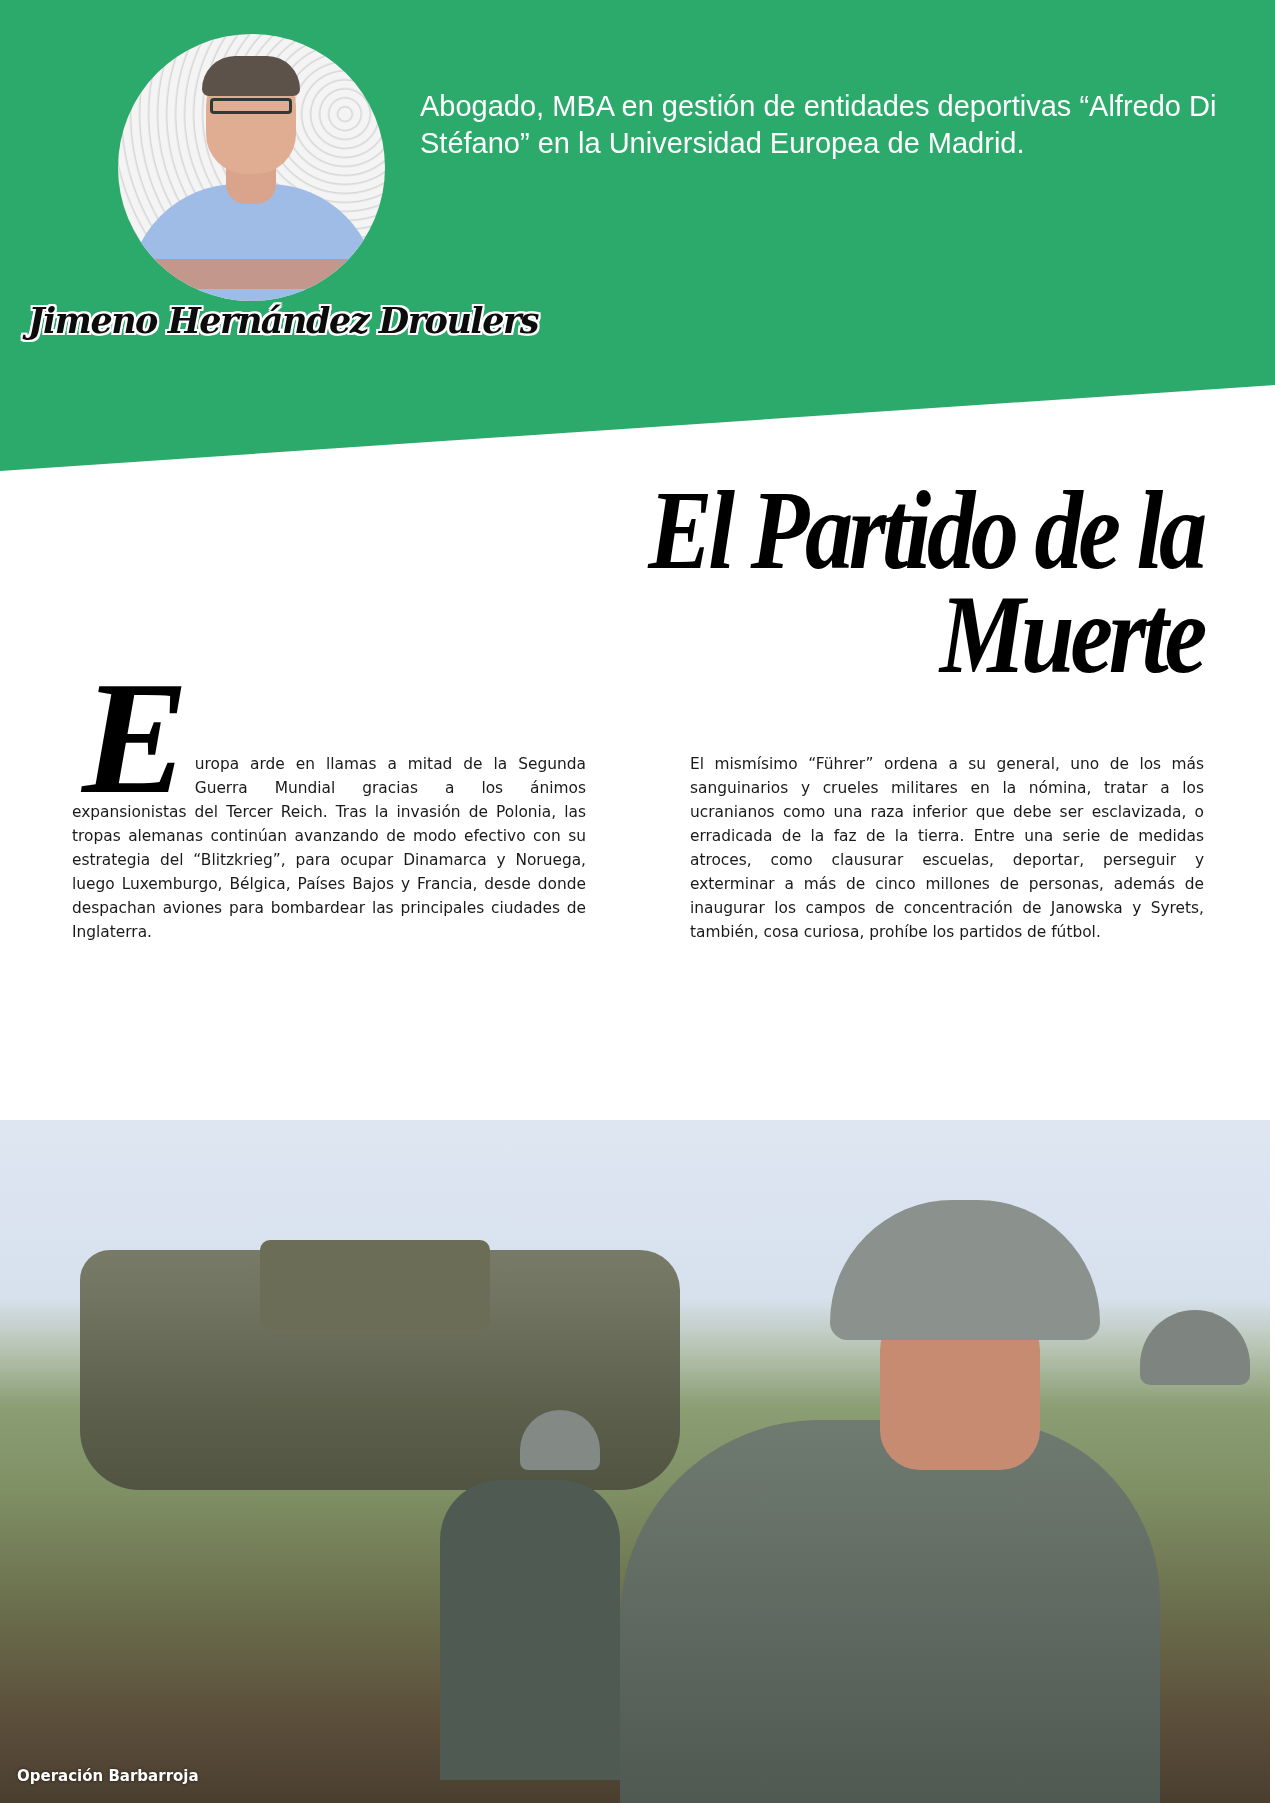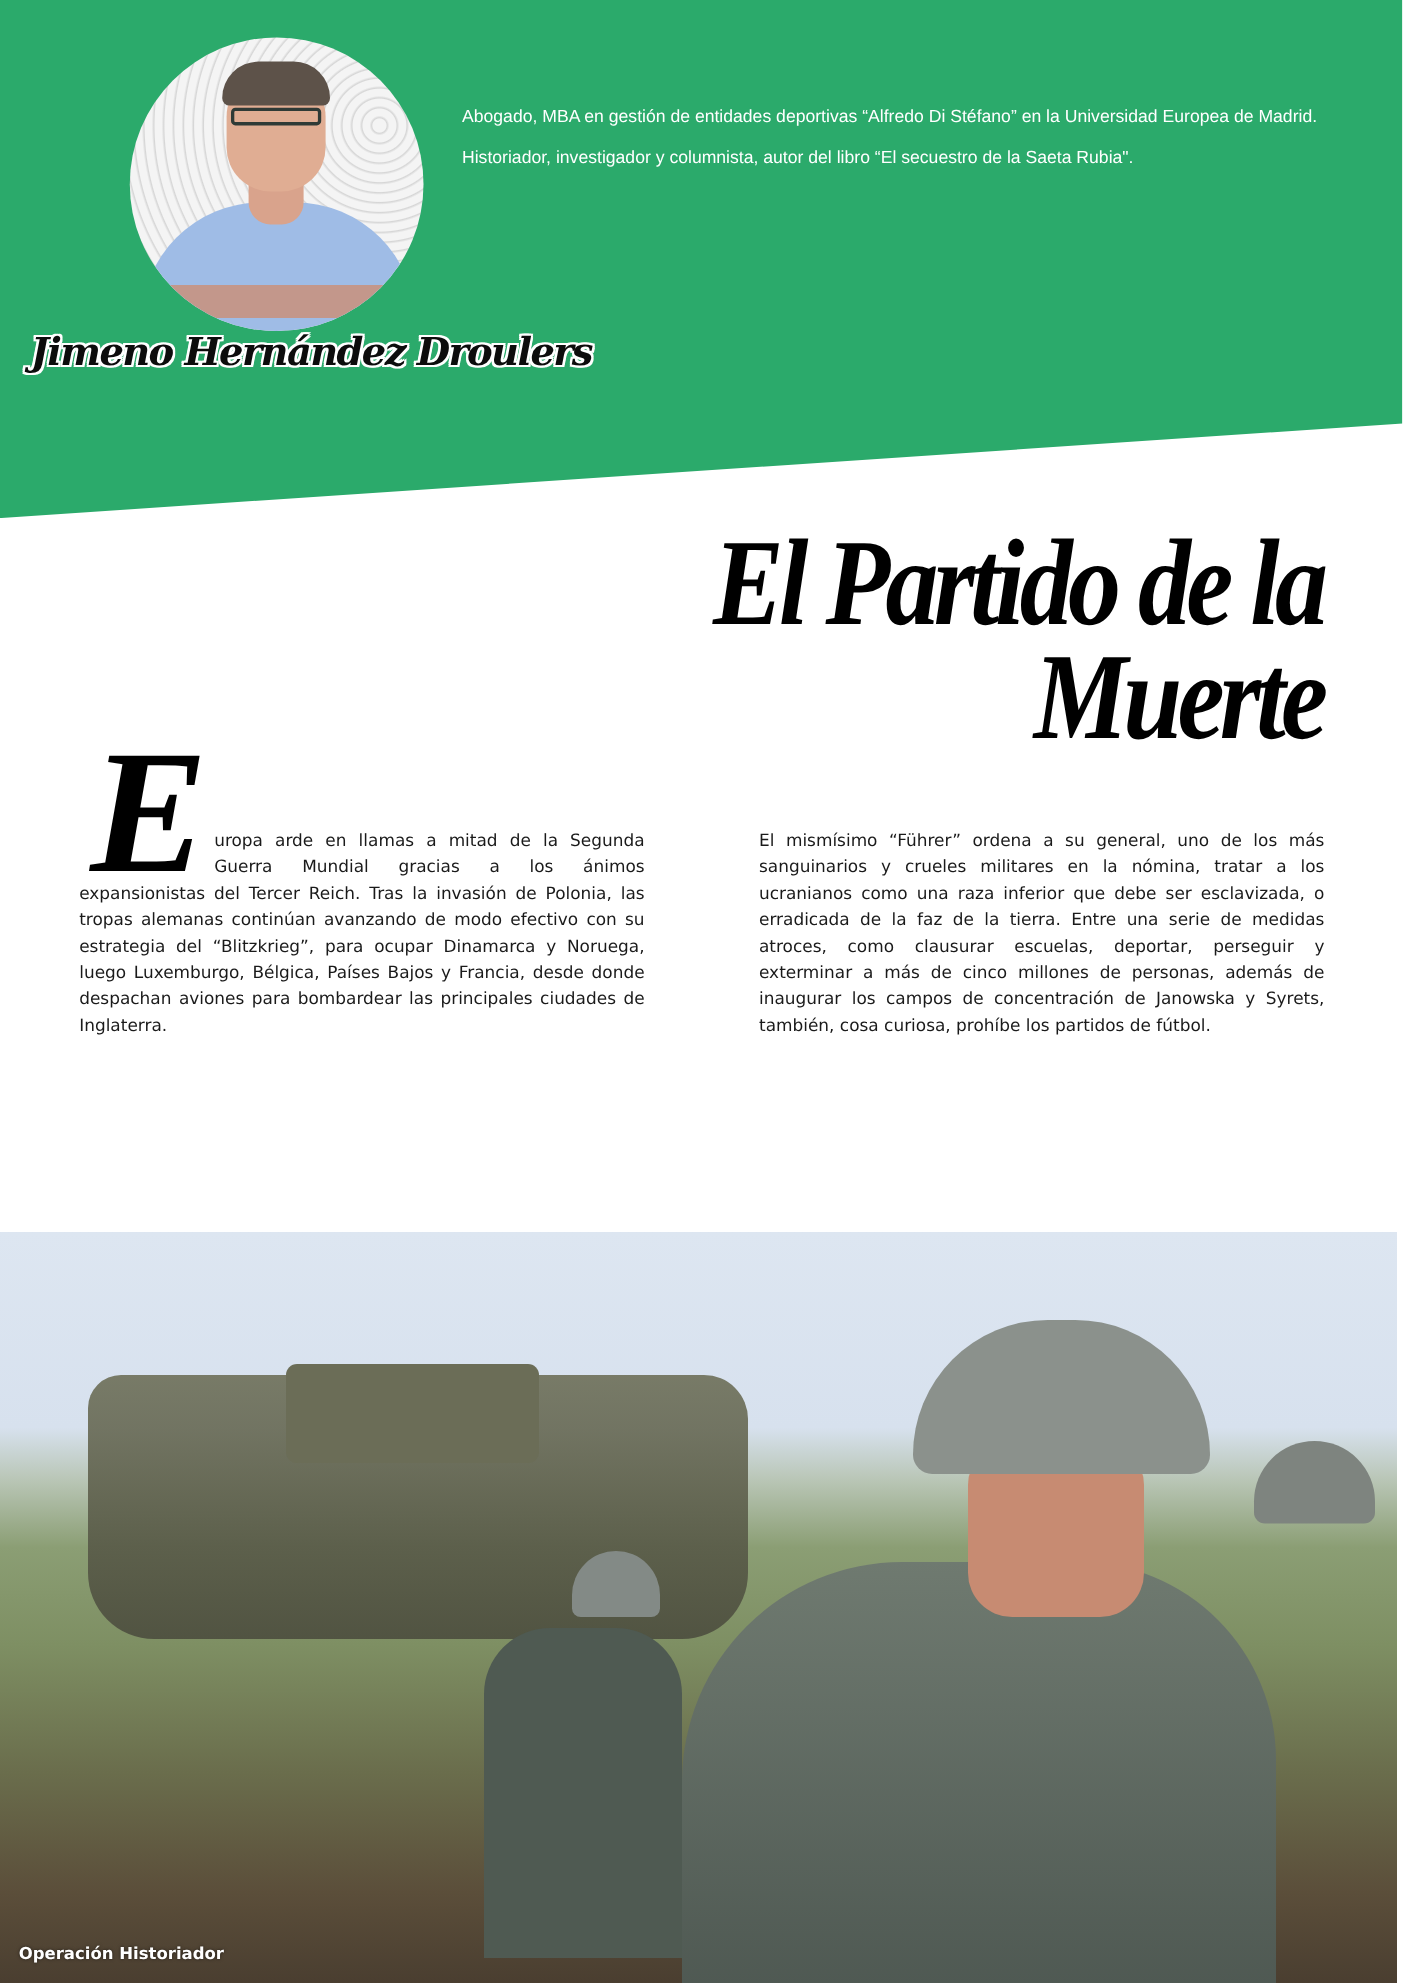--- a/index.html
+++ b/index.html
@@ -7,21 +7,21 @@
   .green-band { position:absolute; left:0; top:0; width:1275px; height:472px; background:#2BAA6B;
     clip-path: polygon(0 0, 1275px 0, 1275px 385px, 0 471px); }
   .portrait { position:absolute; left:118px; top:34px; width:267px; height:267px; border-radius:50%; overflow:hidden;
     background: repeating-radial-gradient(circle at 85% 30%, #f4f4f4 0px, #f4f4f4 6px, #d6d6d6 7px, #f4f4f4 9px); }
   .portrait .shirt { position:absolute; left:10px; top:150px; width:250px; height:160px; background:#9fbce6; border-radius:110px 110px 0 0; }
   .portrait .neck { position:absolute; left:108px; top:110px; width:50px; height:60px; background:#d9a38c; border-radius:0 0 20px 20px; }
   .portrait .face { position:absolute; left:88px; top:30px; width:90px; height:110px; background:#e0ad93; border-radius:42px 42px 40px 40px; }
   .portrait .hair { position:absolute; left:84px; top:22px; width:98px; height:40px; background:#5d5249; border-radius:48px 48px 10px 10px; }
   .portrait .glasses { position:absolute; left:92px; top:64px; width:82px; height:16px; border:3px solid #2f3a36; border-radius:4px; box-sizing:border-box; }
   .portrait .arms { position:absolute; left:20px; top:225px; width:225px; height:30px; background:#c9917a; border-radius:15px; opacity:0.85; }
-  .bio { position:absolute; left:420px; top:88px; width:830px; color:#ffffff; font-size:16px; line-height:37px; }
+  .bio { position:absolute; left:420px; top:88px; width:830px; color:#ffffff; font-size:29px; line-height:37px; }
   .bio p { margin:0; }
   .author { position:absolute; left:28px; top:300px; font-family:"DejaVu Serif", serif; font-weight:bold; font-style:italic; font-size:35px; color:#0c0c0c; letter-spacing:-1.5px;
     text-shadow: -2px -2px 0 #fff, 2px -2px 0 #fff, -2px 2px 0 #fff, 2px 2px 0 #fff, 0 2px 0 #fff, 0 -2px 0 #fff, 2px 0 0 #fff, -2px 0 0 #fff; }
   .title { position:absolute; right:72px; top:478px; text-align:right; font-family:"Liberation Serif", serif; font-weight:bold; font-style:italic; font-size:112px; line-height:104px; color:#000; letter-spacing:-5px; transform:scaleX(0.86); transform-origin:right top; }
   .title div { white-space:nowrap; }
   .col { position:absolute; font-family:"DejaVu Sans", sans-serif; font-size:15.4px; line-height:24px; color:#1a1a1a; text-align:justify; }
   .col p { margin:0 0 24px 0; }
   .col1 { left:72px; top:752px; width:514px; }
   .col2 { left:690px; top:752px; width:514px; }
   .dropcap { float:left; font-family:"Liberation Serif", serif; font-weight:bold; font-style:italic; font-size:160px; line-height:120px; margin:-78px 6px 0 10px; padding-top:4px; height:118px; color:#000; }
@@ -46,21 +46,20 @@
   <div class="shirt"></div>
   <div class="neck"></div>
   <div class="face"></div>
   <div class="hair"></div>
   <div class="glasses"></div>
   <div class="arms"></div>
 </div>
 
 <div class="bio">
   <p>Abogado, MBA en gestión de entidades deportivas “Alfredo Di Stéfano” en la Universidad Europea de Madrid.</p>
-  <p>Historiador, investigador y columnista, autor del libro “El secuestro de la Saeta Rubia".</p>
 </div>
 
 <div class="author">Jimeno Hernández Droulers</div>
 
 <div class="title">
   <div>El Partido de la</div>
   <div>Muerte</div>
 </div>
 
 <div class="col col1">
@@ -75,13 +74,13 @@
   <div class="tank"></div>
   <div class="turret"></div>
   <div class="soldier3"></div>
   <div class="helmet3"></div>
   <div class="soldier-main"></div>
   <div class="head-main"></div>
   <div class="helmet-main"></div>
   <div class="helmet2"></div>
 </div>
 
-<div class="caption">Operación Historiador</div>
+<div class="caption">Operación Barbarroja</div>
 
 </body></html>

